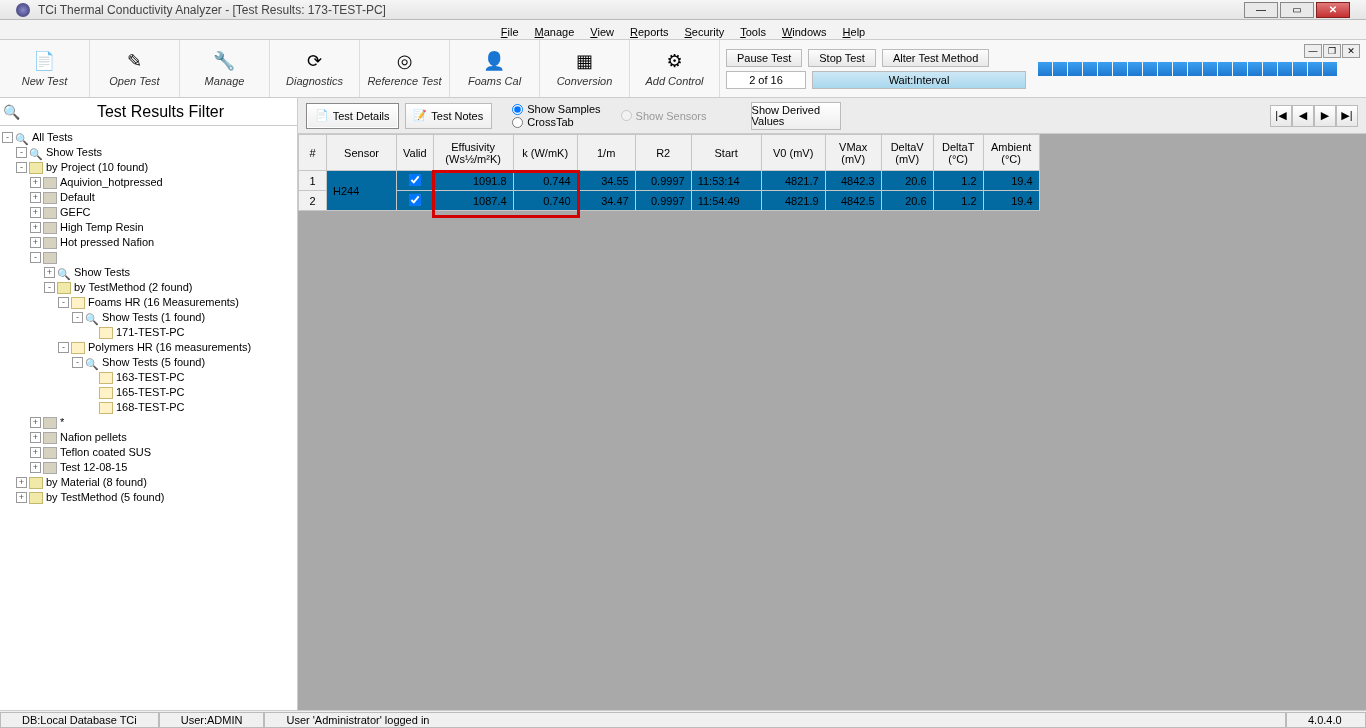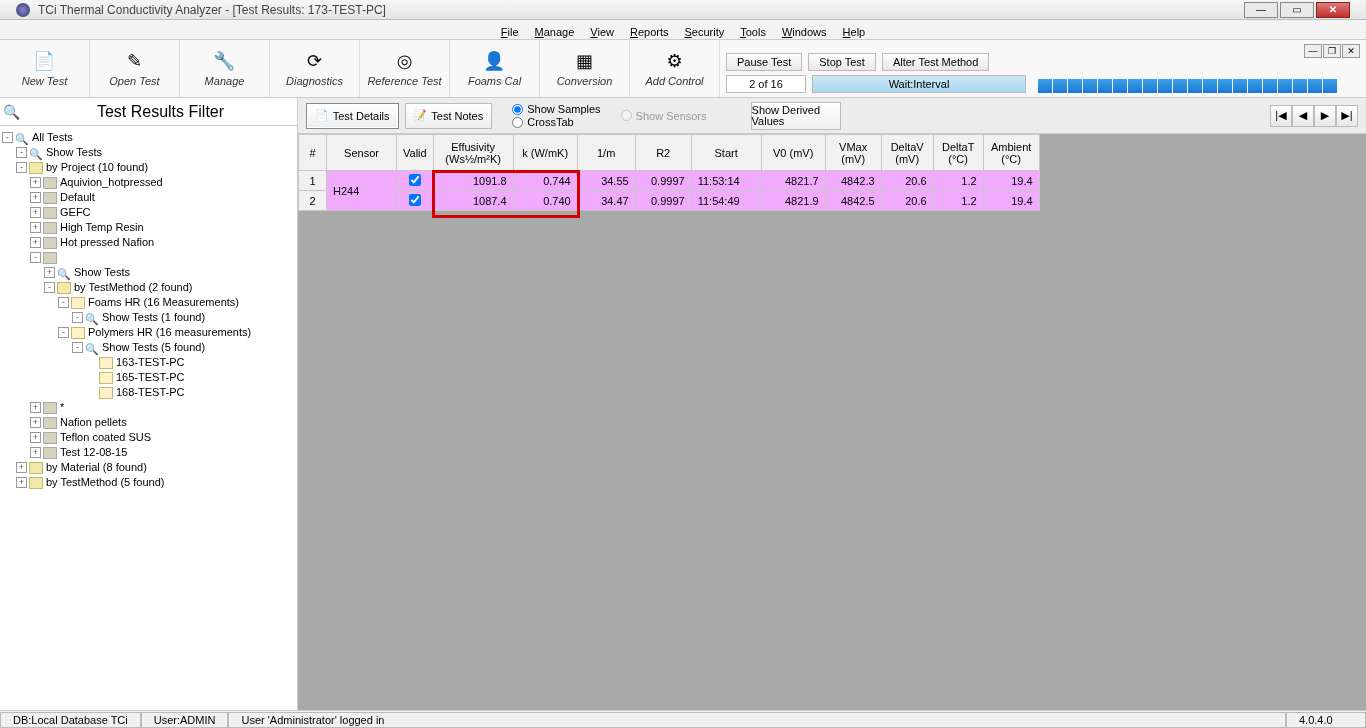--- a/index.html
+++ b/index.html
@@ -19,21 +19,21 @@
 .menubar .menuitem { padding:2px 8px; cursor:default;}
 .menubar .menuitem span { text-decoration: underline; }
 .menubar .mdi-btns { margin-left:auto; display:flex; gap:1px;}
 .menubar .mdi-btn { width:18px; height:14px; border:1px solid #999; background:#eee; font-size:9px; display:flex;align-items:center;justify-content:center;}
 
 
 .toolbar { height:58px; background:#f8f8f8; border-bottom:1px solid #ccc; display:flex; align-items:stretch;}
 .toolbtn { width:90px; border-right:1px solid #ddd; display:flex; flex-direction:column; align-items:center; justify-content:center; gap:3px; cursor:default;}
 .toolbtn .ticon { width:22px; height:22px; display:flex; align-items:center; justify-content:center; font-size:18px;}
 .toolbtn .tlabel { font-size:11px; color:#333;font-style:italic;}
-.toolbar-right { display:flex; align-items:flex-end; padding:4px 6px; gap:6px; flex:1;}
+.toolbar-right { display:flex; align-items:center; padding:4px 6px; gap:6px; flex:1;}
 .rbtn { border:1px solid #bbb; background:linear-gradient(#fdfdfd,#e8e8e8); height:18px; padding:0 10px; font-size:11px; display:flex; align-items:center;}
 .status-row { display:flex; gap:6px; height:18px;}
 .status-cell { border:1px solid #bbb; background:#fff; height:18px; display:flex; align-items:center; justify-content:center; font-size:11px; padding:0 6px;}
 .status-cell.wide { flex:1; background: linear-gradient(#cde8f6,#a9d7ee);}
 .progress { display:flex; gap:1px; flex:1; align-items:center; padding-left:6px;}
 .progress .seg { width:14px; height:14px; background: linear-gradient(#3aa0f0,#1f78d0);}
 
 .body { display:flex; height: calc(728px - 20px - 20px - 58px - 18px);}
 .sidebar { width:298px; border-right:1px solid #ccc; background:#fff; display:flex; flex-direction:column;}
 .filter-row { height:28px; border-bottom:1px solid #ccc; display:flex; align-items:center;}
@@ -59,31 +59,31 @@
 .radio-group { display:flex; flex-direction:column; font-size:11px; margin-left:14px; gap:0px;}
 .radio-group label { display:flex; align-items:center; gap:4px; height:13px;}
 .radio-group .disabled { color:#999;}
 .derived-btn { border:1px solid #bbb; background:linear-gradient(#fff,#eee); width:90px; height:28px; display:flex;flex-direction:column; align-items:center; justify-content:center; font-size:11px; line-height:11px; margin-left:38px;}
 .navbtns { margin-left:auto; display:flex; gap:0;}
 .navbtn { width:22px; height:22px; border:1px solid #bbb; background:linear-gradient(#fff,#e8e8e8); display:flex; align-items:center; justify-content:center; font-size:11px;}
 
 
 .grid-wrap { flex:1; background:#a9a9a9; overflow:auto;}
 table.grid { border-collapse:collapse; background:#fff;}
-table.grid th, table.grid td { border:1px solid #c6c6c6; padding:2px 6px; height:20px; font-size:11px; text-align:right; background:#f0abfc;}
+table.grid th, table.grid td { border:1px solid #c6c6c6; padding:2px 6px; height:20px; font-size:11px; text-align:right; background:#0369a1;}
 table.grid th { background:#f1f1f1; font-weight:normal; text-align:center; height:36px;}
 table.grid td.rownum { background:#f1f1f1; text-align:center;}
 table.grid td.sensor { text-align:left; }
 table.grid td.chk { text-align:center;}
 .hl-box { position:absolute; border:3px solid #d40000; pointer-events:none;}
 .main { position:relative; }
 
 
 .statusbar { height:18px; background:#f0f0f0; border-top:1px solid #ccc; display:flex; align-items:center; font-size:11px;}
-.statusbar .scell { border:1px solid #bbb; height:16px; padding:0 12px; display:flex; align-items:center; margin-right:0px;}
+.statusbar .scell { border:1px solid #bbb; height:16px; padding:0 21px; display:flex; align-items:center; margin-right:0px;}
 .statusbar .scell.wide { flex:1; border-right:1px solid #bbb;}
 .statusbar .ver { margin-left:auto;}
 
 input[type=checkbox]{ width:12px; height:12px;}
 input[type=radio]{ width:11px; height:11px;}
 </style>
 </head>
 <body>
 
 <div class="titlebar">
@@ -263,20 +263,26 @@
           <span class="indent i4"></span>
           <span class="exp">-</span>
           <span class="nicon doc"></span>
           <span class="label">Foams HR (16 Measurements)</span>
         </div>
         <div class="tree-row">
           <span class="indent i5"></span>
           <span class="exp">-</span>
           <span class="nicon search">🔍</span>
           <span class="label">Show Tests (1 found)</span>
+        </div>
+        <div class="tree-row">
+          <span class="indent i6"></span>
+          <span class="exp blank"></span>
+          <span class="nicon doc"></span>
+          <span class="label">171-TEST-PC</span>
         </div>
         <div class="tree-row">
           <span class="indent i4"></span>
           <span class="exp">-</span>
           <span class="nicon doc"></span>
           <span class="label">Polymers HR (16 measurements)</span>
         </div>
         <div class="tree-row">
           <span class="indent i5"></span>
           <span class="exp">-</span>

